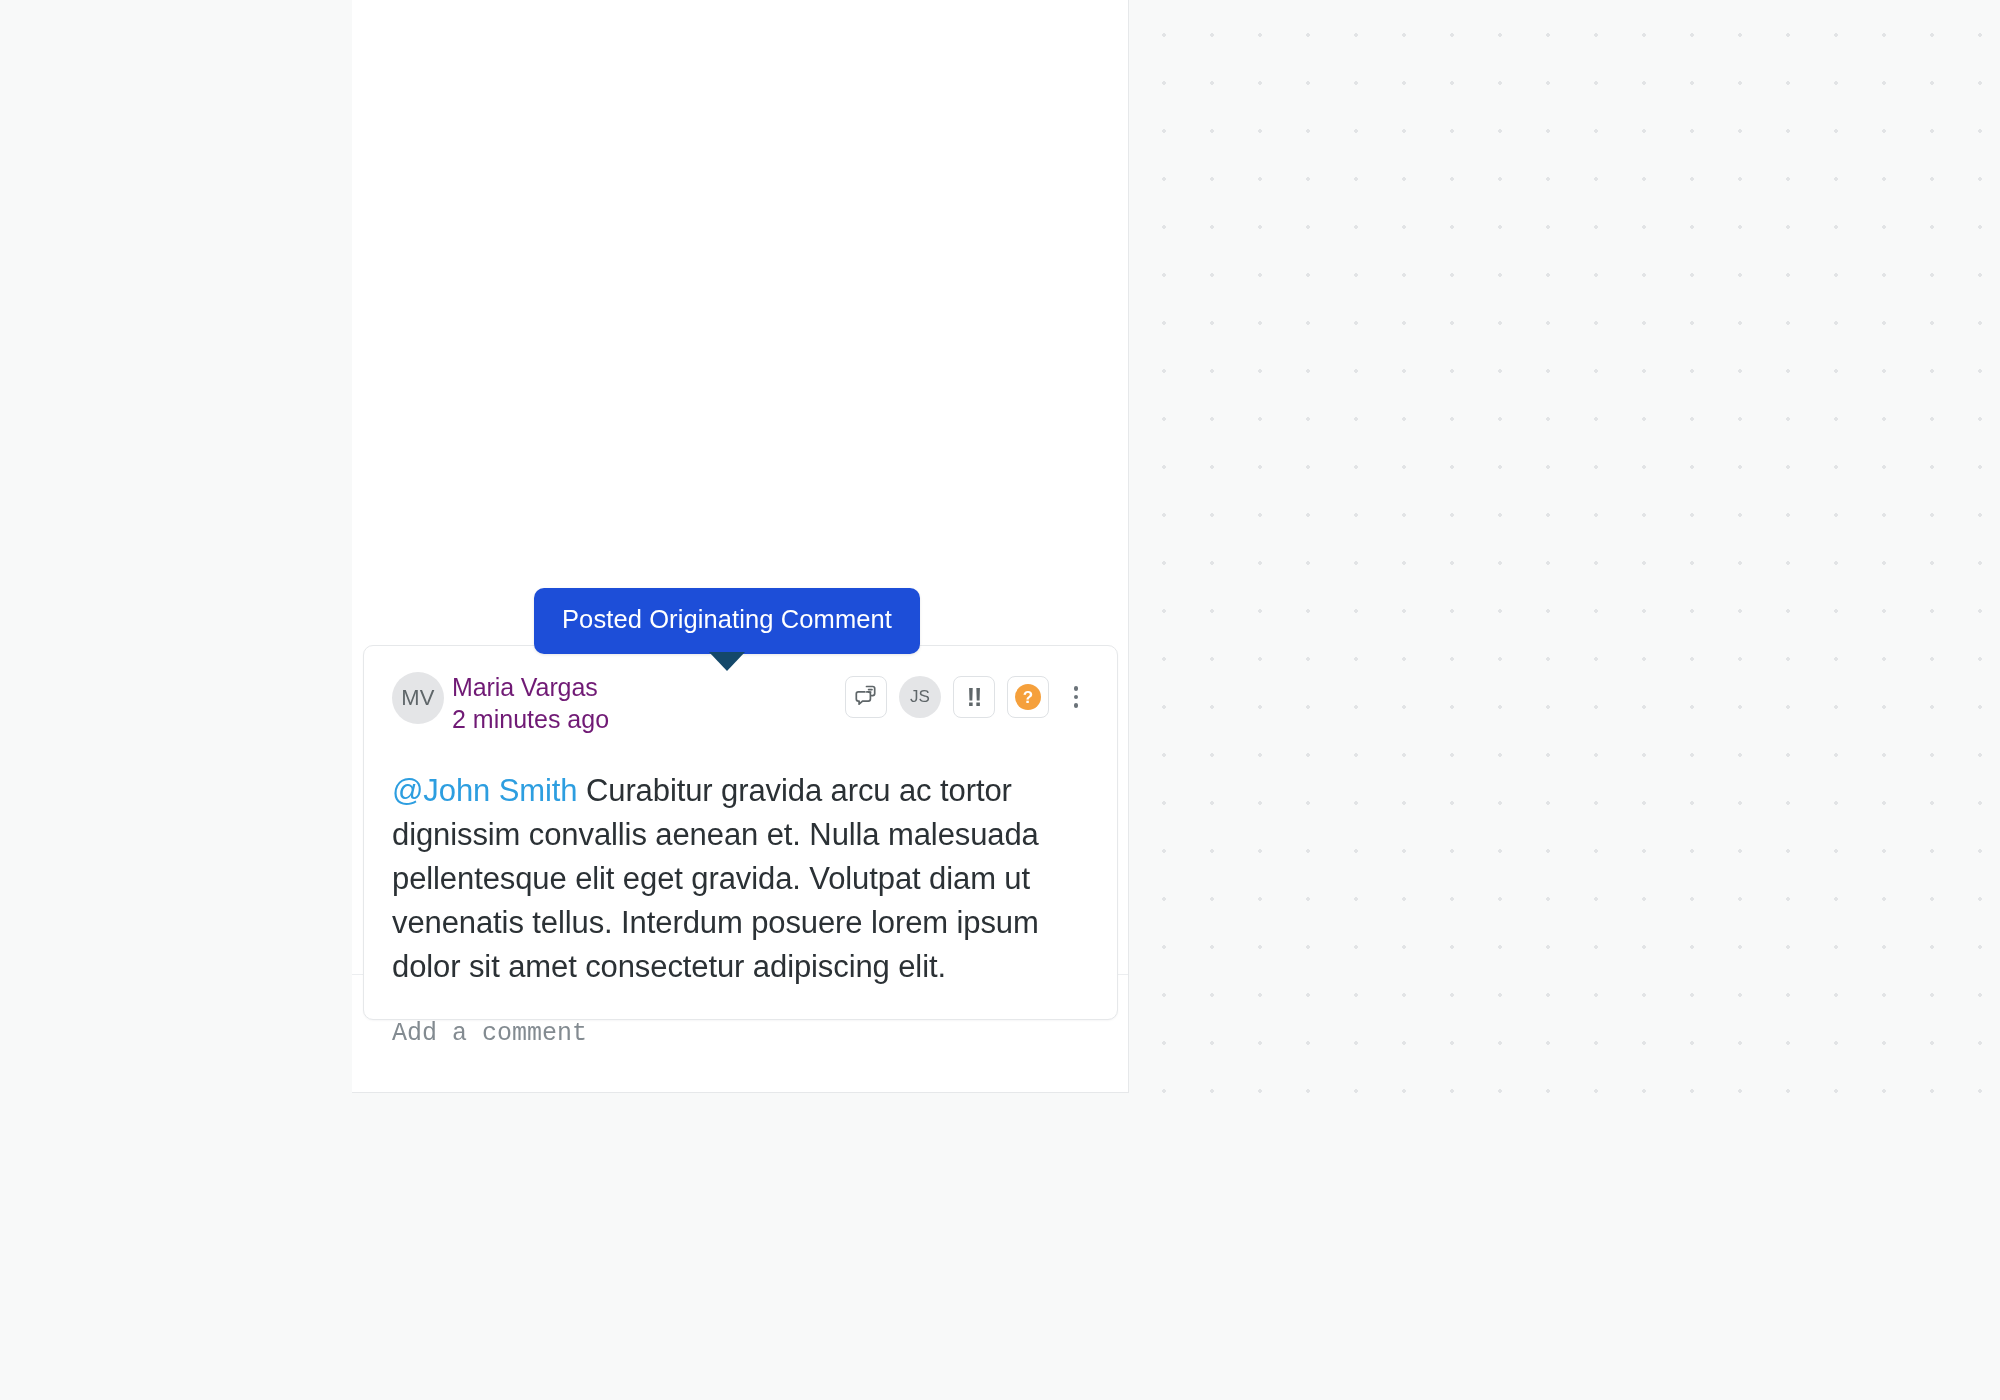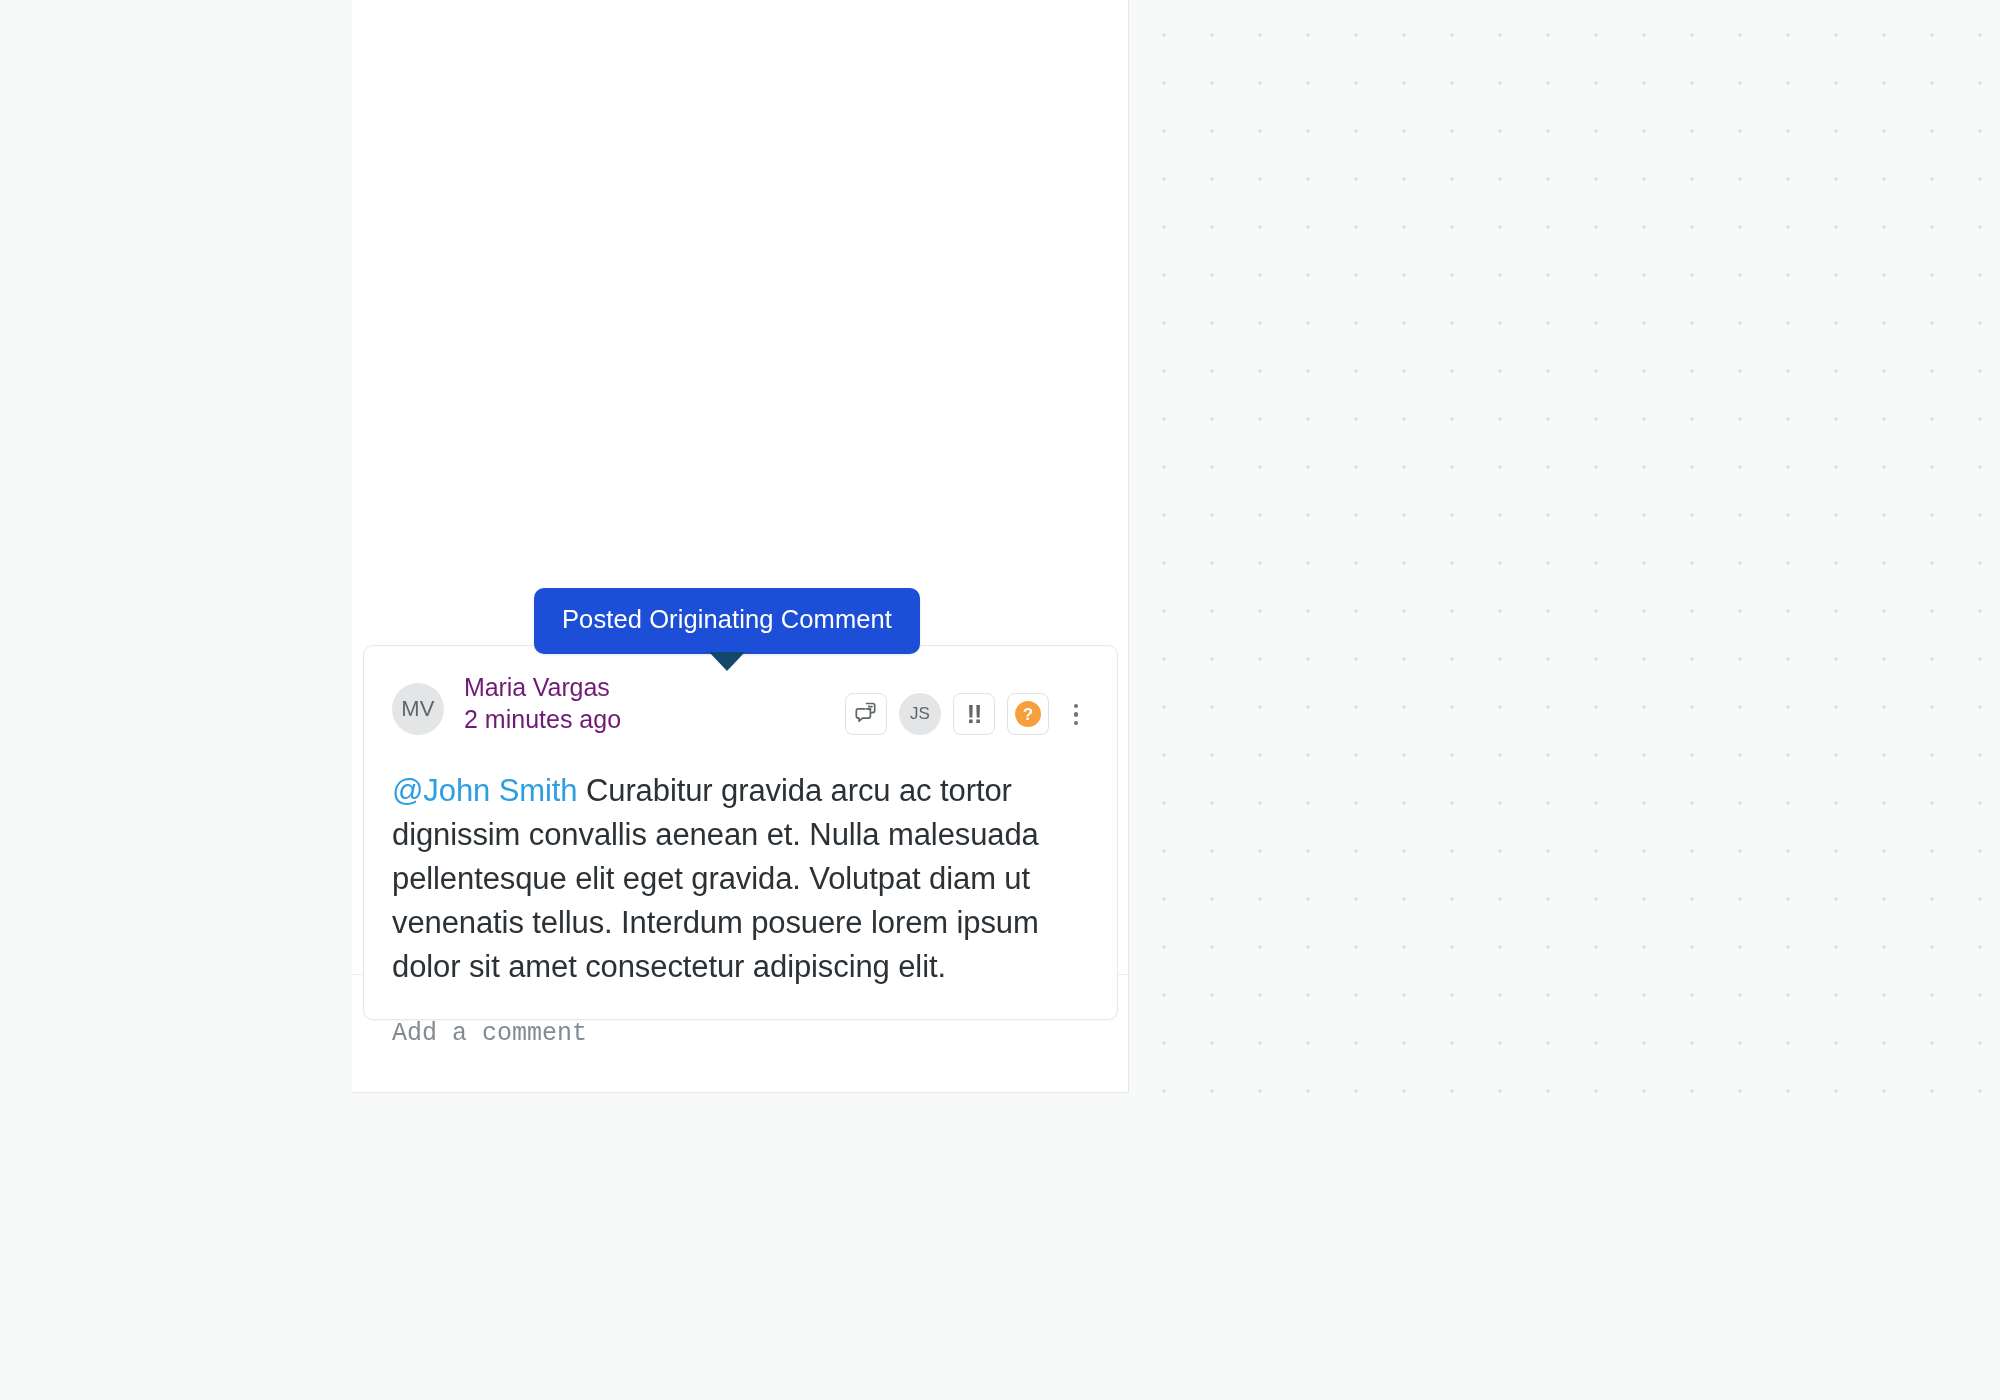--- a/index.html
+++ b/index.html
@@ -87,22 +87,22 @@
     background: #ffffff;
     border: 1px solid #e6e8ea;
     border-radius: 10px;
     padding: 26px 28px 30px 28px;
     box-shadow: 0 1px 2px rgba(16,24,40,0.04);
     z-index: 20;
   }
 
   .card-header {
     display: flex;
-    align-items: flex-end;
-    gap: 20px;
+    align-items: flex-start;
+    gap: 8px;
     position: relative;
   }
 
   .avatar {
     width: 52px; height: 52px;
     border-radius: 50%;
     background: #e4e5e7;
     color: #5f6669;
     font-size: 22px;
     display: flex;

